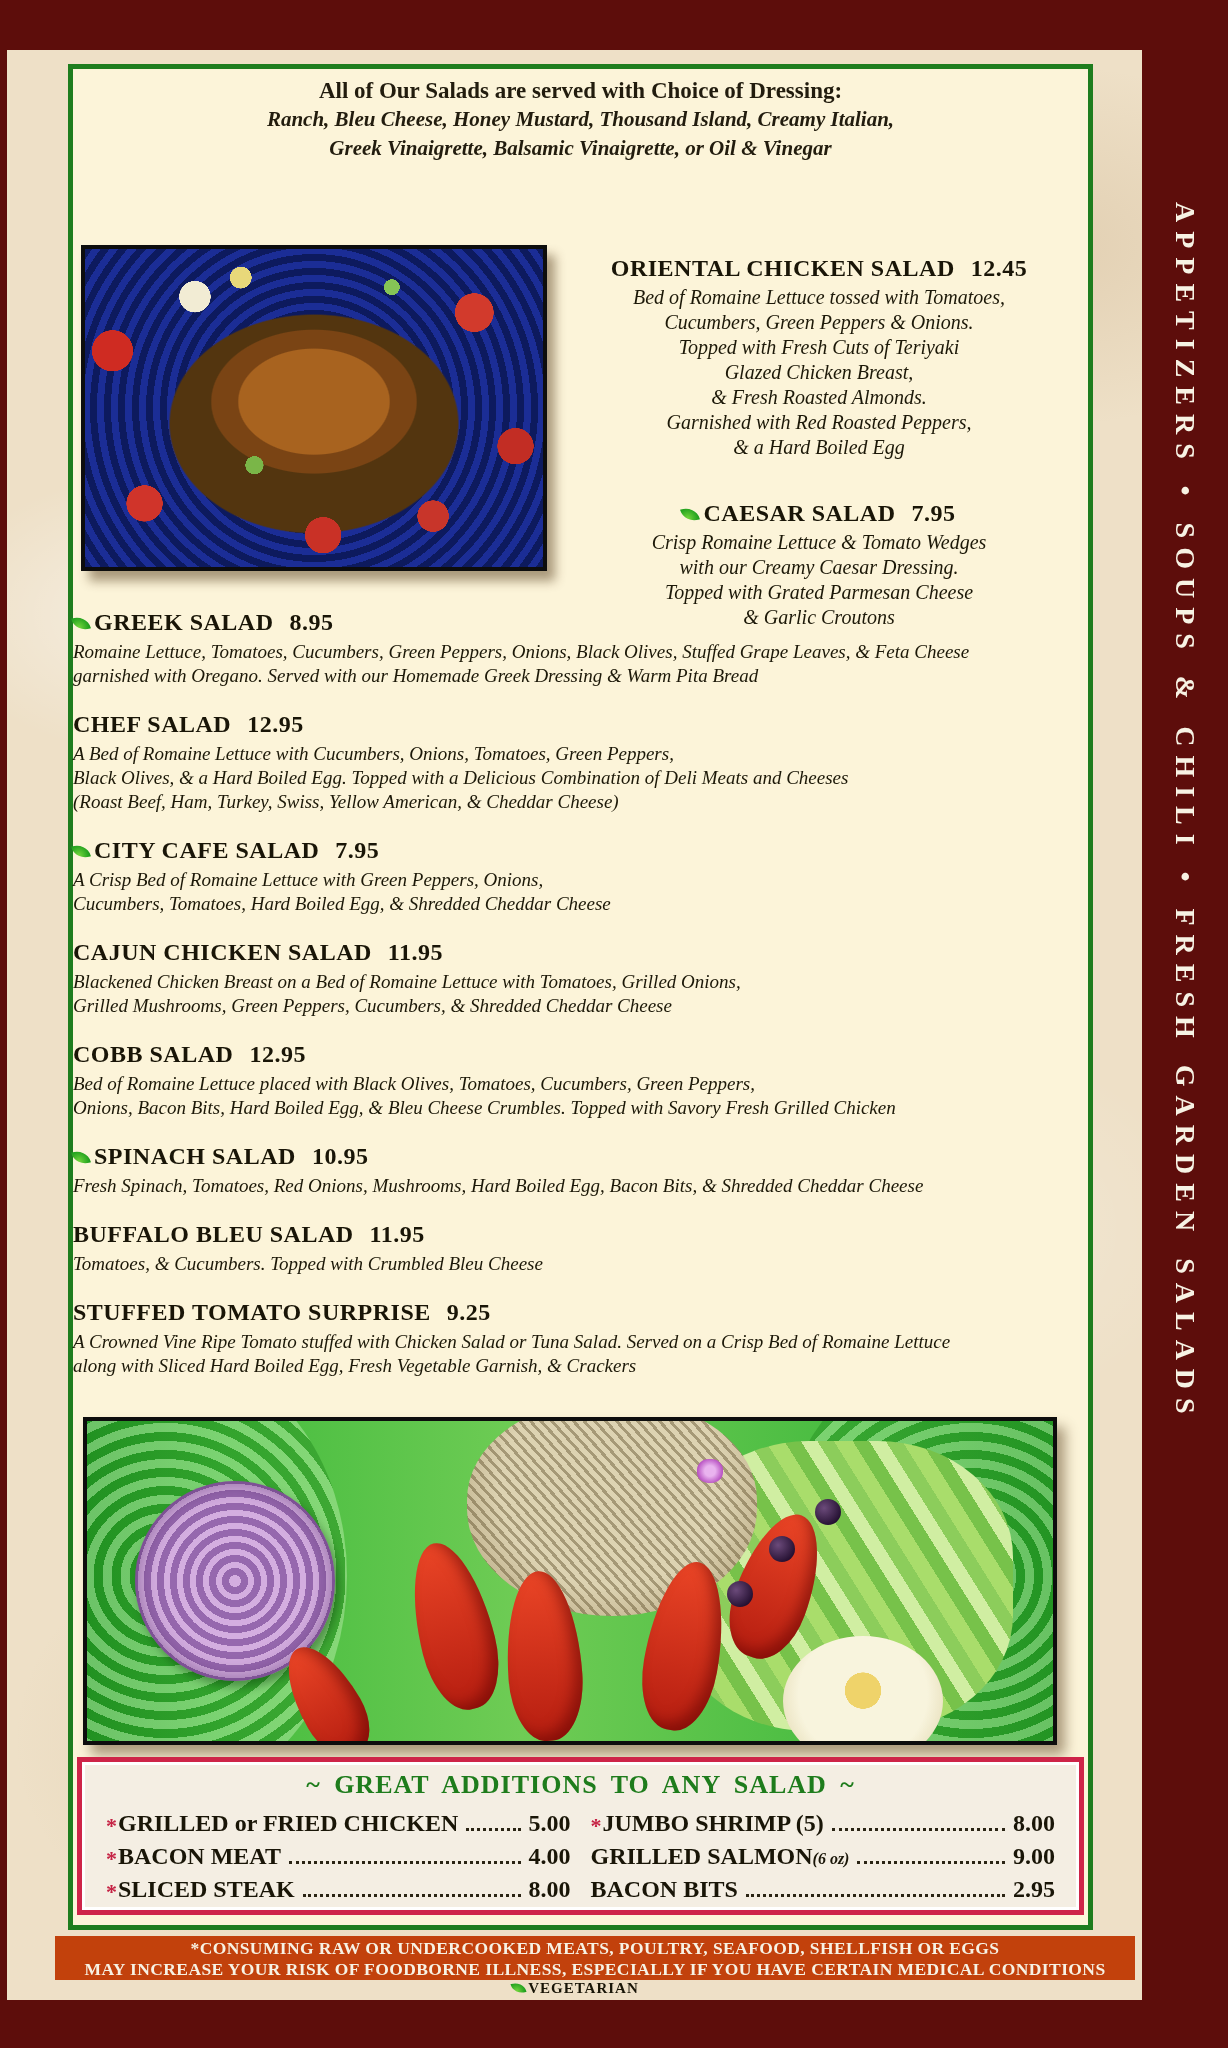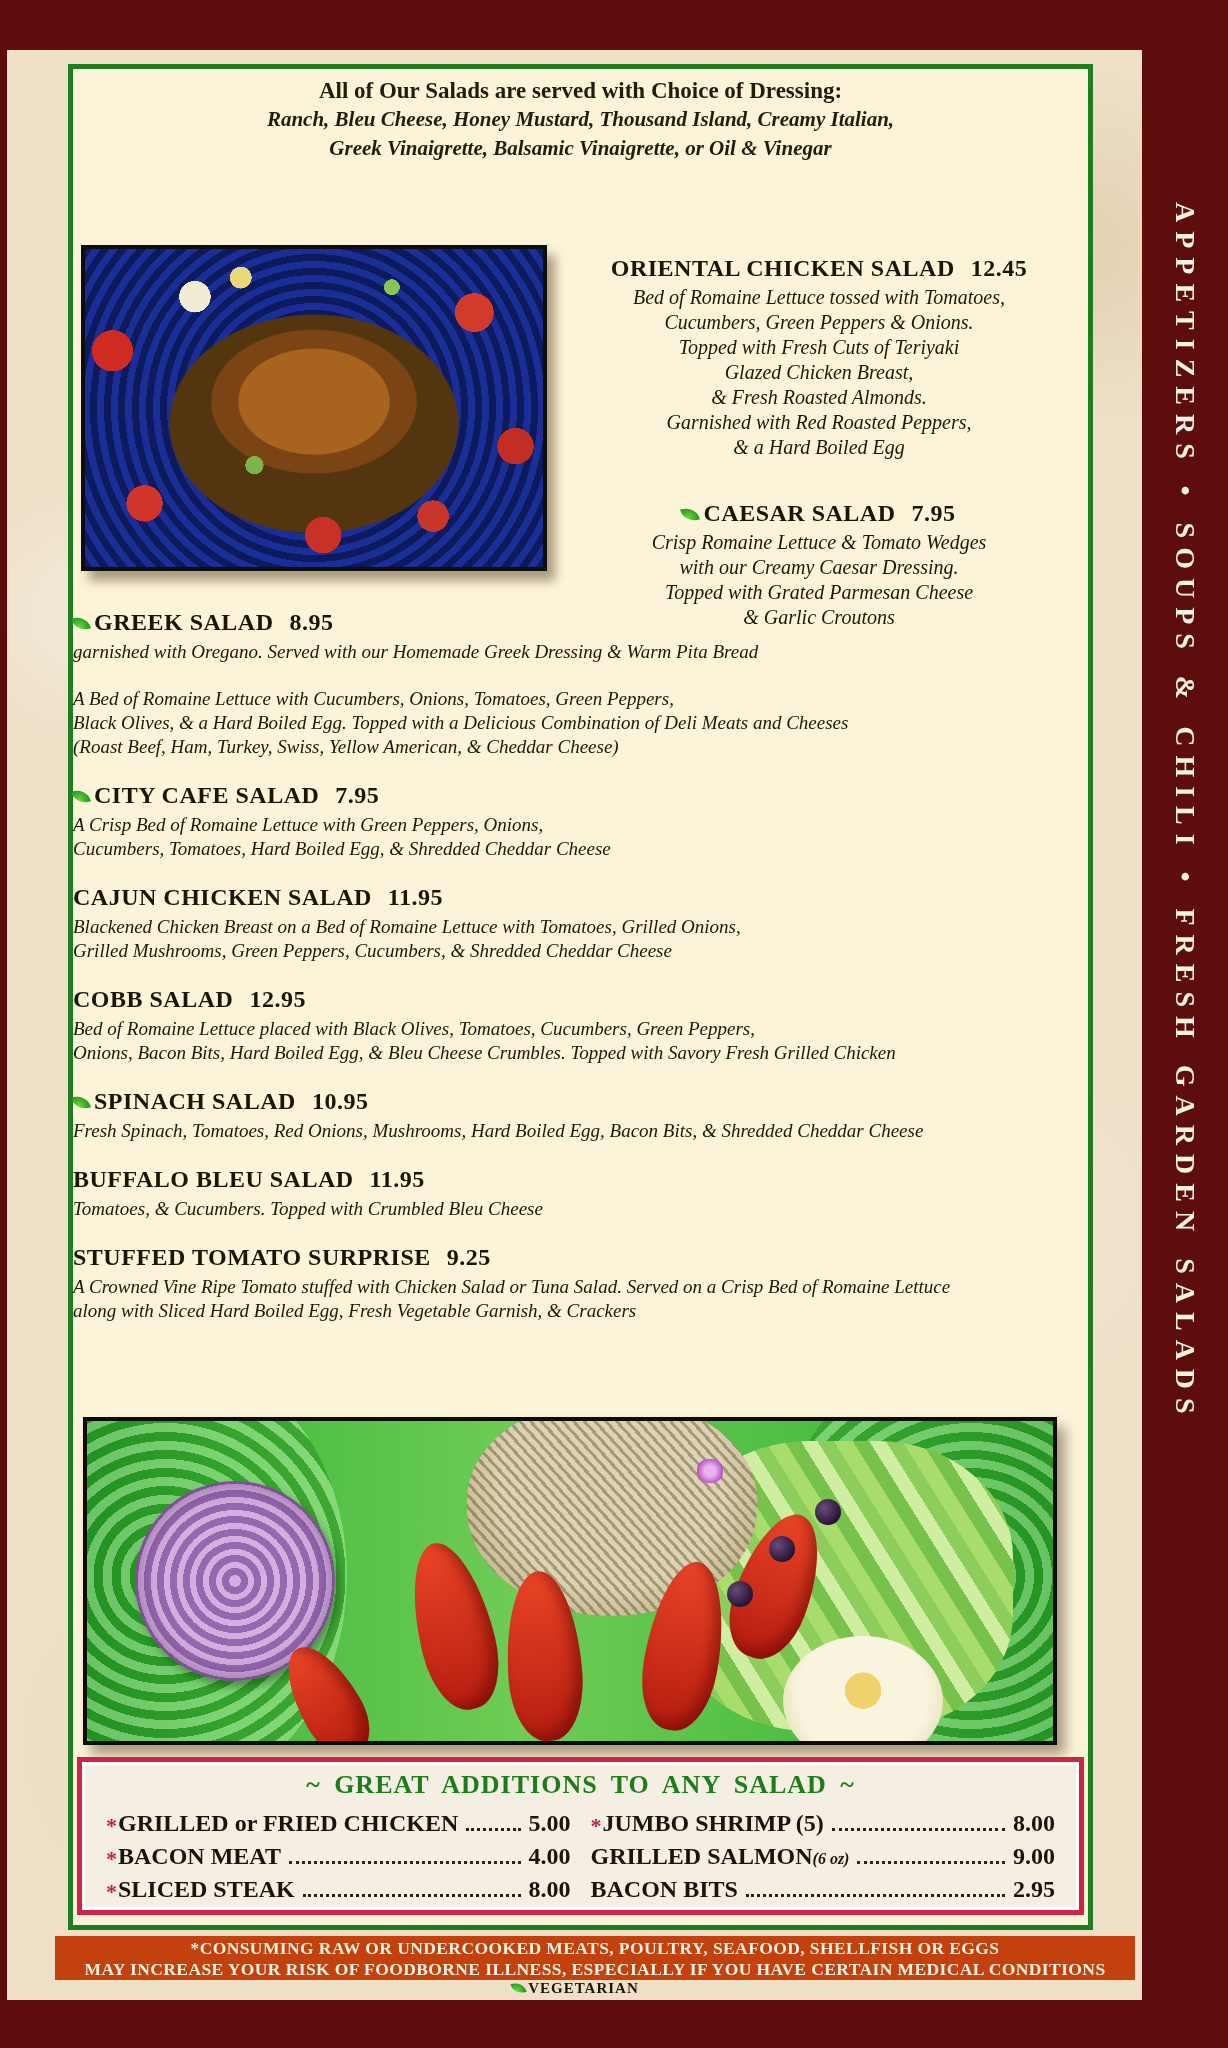--- a/index.html
+++ b/index.html
@@ -147,23 +147,25 @@
         <div class="dl">Crisp Romaine Lettuce &amp; Tomato Wedges</div>
         <div class="dl">with our Creamy Caesar Dressing.</div>
         <div class="dl">Topped with Grated Parmesan Cheese</div>
         <div class="dl">&amp; Garlic Croutons</div>
       </div>
     </div>
 
   <div class="salad-list" id="salad-list">
       <div class="salad">
         <div class="salad-head"><span class="leaf"></span><span class="nm">GREEK SALAD</span><span class="pr">8.95</span></div>
+        <div class="dl">Romaine Lettuce, Tomatoes, Cucumbers, Green Peppers, Onions, Black Olives, Stuffed Grape Leaves, &amp; Feta Cheese</div>
         <div class="dl">garnished with Oregano. Served with our Homemade Greek Dressing &amp; Warm Pita Bread</div>
       </div>
       <div class="salad">
+        <div class="salad-head"><span class="nm">CHEF SALAD</span><span class="pr">12.95</span></div>
         <div class="dl">A Bed of Romaine Lettuce with Cucumbers, Onions, Tomatoes, Green Peppers,</div>
         <div class="dl">Black Olives, &amp; a Hard Boiled Egg. Topped with a Delicious Combination of Deli Meats and Cheeses</div>
         <div class="dl">(Roast Beef, Ham, Turkey, Swiss, Yellow American, &amp; Cheddar Cheese)</div>
       </div>
       <div class="salad">
         <div class="salad-head"><span class="leaf"></span><span class="nm">CITY CAFE SALAD</span><span class="pr">7.95</span></div>
         <div class="dl">A Crisp Bed of Romaine Lettuce with Green Peppers, Onions,</div>
         <div class="dl">Cucumbers, Tomatoes, Hard Boiled Egg, &amp; Shredded Cheddar Cheese</div>
       </div>
       <div class="salad">

